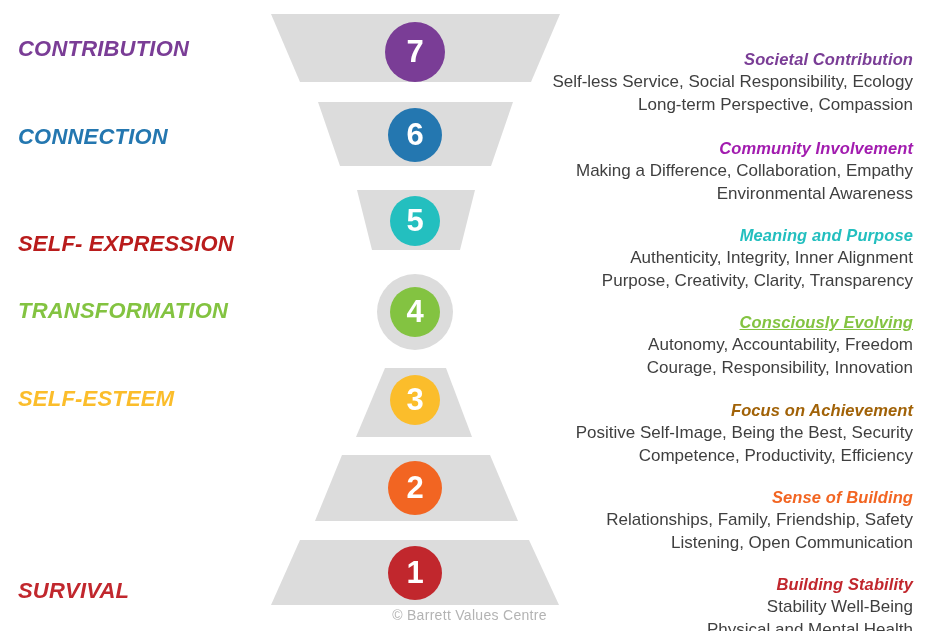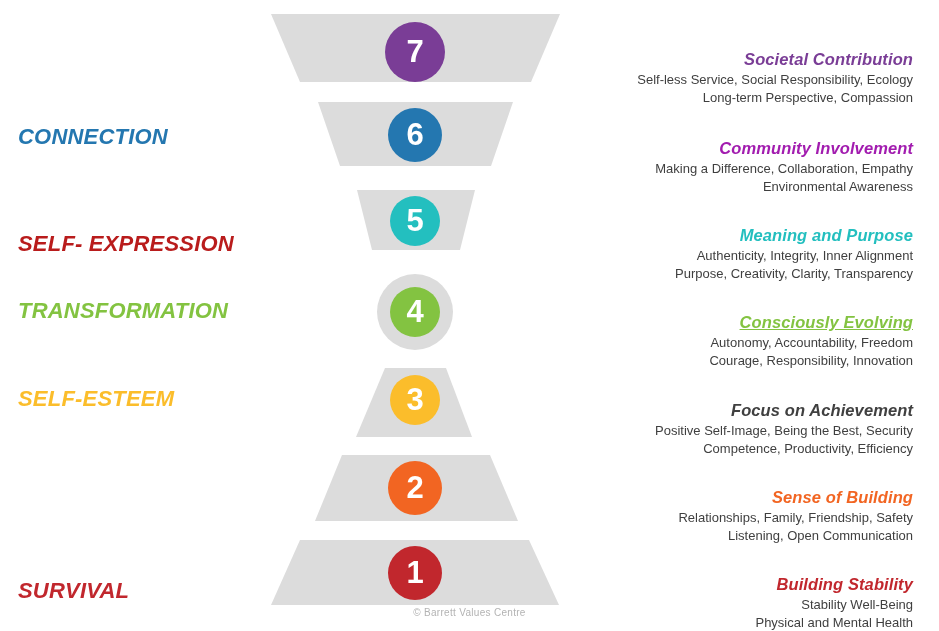--- a/index.html
+++ b/index.html
@@ -43,21 +43,21 @@
     font-size: 16.5px;
     font-weight: bold;
     font-style: italic;
     line-height: 1.18;
     letter-spacing: 0.1px;
     white-space: nowrap;
     margin-top: 36px;
   }
   .desc-lines {
     margin-top: 2px;
-    font-size: 13px;
+    font-size: 17px;
     color: #3f3f3f;
     line-height: 1.32;
     white-space: pre-line;
   }
 
   
   .num-circle {
     position: absolute;
     border-radius: 50%;
     color: #ffffff;
@@ -70,21 +70,21 @@
   }
   .num-circle span { display: block; transform: translateY(-1px); }
 
   
   #credit {
     position: absolute;
     left: 0;
     top: 607px;
     width: 939px;
     text-align: center;
-    font-size: 10px;
+    font-size: 14px;
     color: #b3b3b3;
     letter-spacing: 0.3px;
   }
 </style>
 </head>
 <body>
 
 <div id="stage">
 
   <svg width="939" height="631" viewBox="0 0 939 631" style="position:absolute;left:0;top:0;">
@@ -97,20 +97,21 @@
 
     <circle cx="415" cy="312" r="38" fill="#dcdcdc"></circle>
 
     <polygon points="385,368 446,368 472,437 356,437" fill="#dcdcdc"></polygon>
 
     <polygon points="342,455 490,455 518,521 315,521" fill="#dcdcdc"></polygon>
 
     <polygon points="300,540 529,540 559,605 271,605" fill="#dcdcdc"></polygon>
   </svg>
 
+  <div class="stage-label" style="top:38px;color:#7a3d96;">CONTRIBUTION</div>
   <div class="num-circle" style="left:385px;top:22px;width:60px;height:60px;background:#7a3d96;">
     <span>7</span>
   </div>
   <div class="desc-block" style="top:14px;">
     <div class="desc-title" style="color:#7a3d96;">Societal Contribution</div>
     <div class="desc-lines">Self-less Service, Social Responsibility, Ecology
 Long-term Perspective, Compassion</div>
   </div>
 
   <div class="stage-label" style="top:126px;color:#2477b0;">CONNECTION</div>
@@ -141,21 +142,21 @@
     <div class="desc-title" style="color:#83c341;text-decoration:underline;">Consciously Evolving</div>
     <div class="desc-lines">Autonomy,  Accountability, Freedom
 Courage, Responsibility, Innovation</div>
   </div>
 
   <div class="stage-label" style="top:388px;color:#fbbd2b;">SELF-ESTEEM</div>
   <div class="num-circle" style="left:390px;top:375px;width:50px;height:50px;background:#fbbd2b;">
     <span>3</span>
   </div>
   <div class="desc-block" style="top:365px;">
-    <div class="desc-title" style="color:#404040;">Focus on Achievement</div>
+    <div class="desc-title" style="color:#a16207;">Focus on Achievement</div>
     <div class="desc-lines">Positive Self-Image, Being the Best, Security
 Competence, Productivity, Efficiency</div>
   </div>
 
   <div class="num-circle" style="left:388px;top:461px;width:54px;height:54px;background:#f26522;">
     <span>2</span>
   </div>
   <div class="desc-block" style="top:452px;">
     <div class="desc-title" style="color:#f26522;">Sense of Building</div>
     <div class="desc-lines">Relationships, Family, Friendship, Safety

